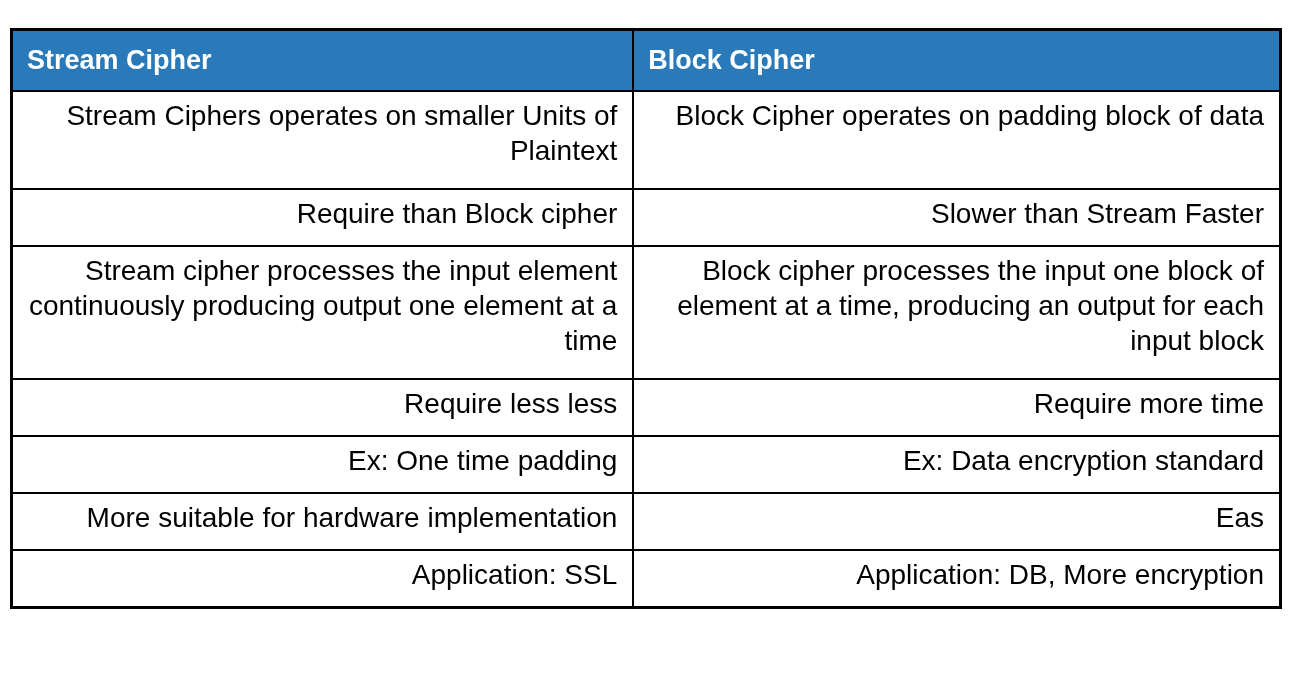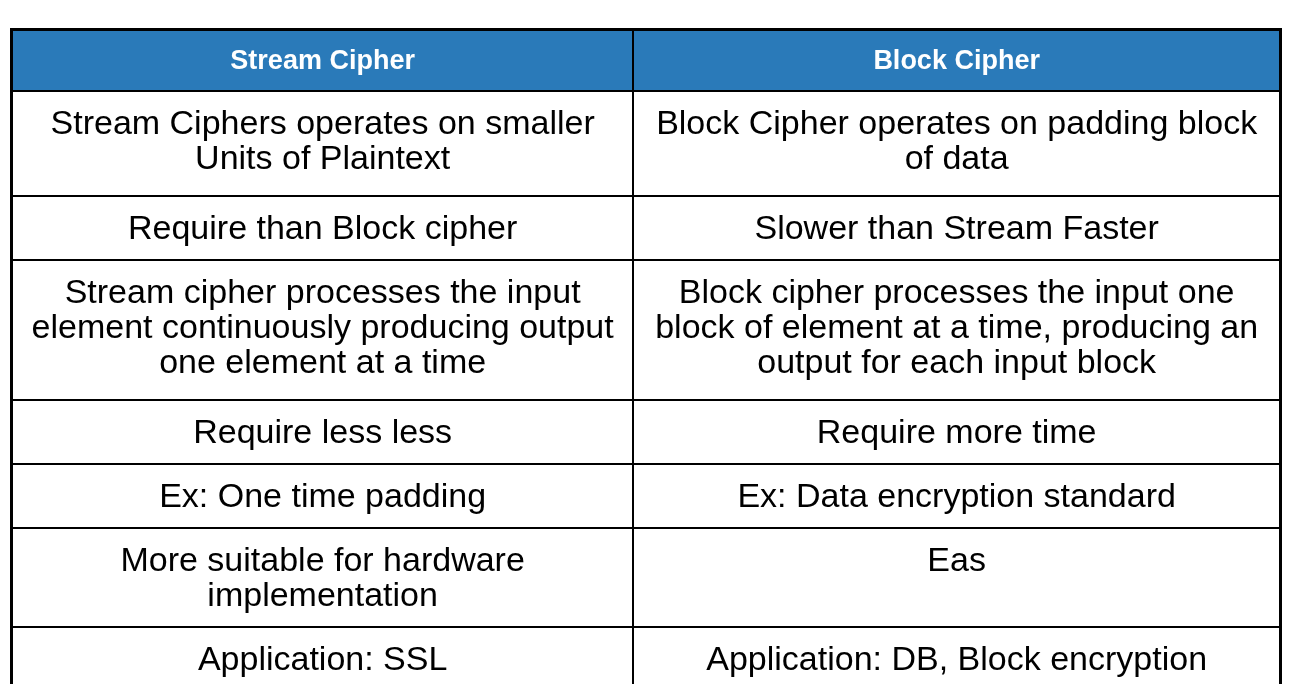--- a/index.html
+++ b/index.html
@@ -27,34 +27,34 @@
     border:3px solid var(--border);
     table-layout:fixed;
   }
   table.cipher-table col.col-stream{width:49%;}
   table.cipher-table col.col-block{width:51%;}
   table.cipher-table th{
     background:var(--header-bg);
     color:var(--header-text);
     font-size:27px;
     font-weight:bold;
-    text-align:center;
+    text-align:left;
     vertical-align:middle;
     height:61px;
     border:2px solid var(--border);
     padding:6px 14px;
   }
   table.cipher-table td{
     border:2px solid var(--border);
     color:var(--body-text);
-    font-size:34px;
+    font-size:28px;
     line-height:35px;
-    text-align:center;
+    text-align:right;
     vertical-align:top;
-    padding:13px 15px 14px 15px;
+    padding:6px 15px 14px 15px;
   }
   tr.row-spacious td{
     padding-bottom:20px;
   }
 </style>
 </head>
 <body>
 
 <div class="table-wrap">
   <table class="cipher-table">
@@ -88,17 +88,17 @@
       <tr>
         <td>Ex: One time padding</td>
         <td>Ex: Data encryption standard</td>
       </tr>
       <tr>
         <td>More suitable for hardware implementation</td>
         <td>Eas</td>
       </tr>
       <tr>
         <td>Application: SSL</td>
-        <td>Application: DB, Block encryption</td>
+        <td>Application: DB, More encryption</td>
       </tr>
     </tbody>
   </table>
 </div>
 
 </body></html>

